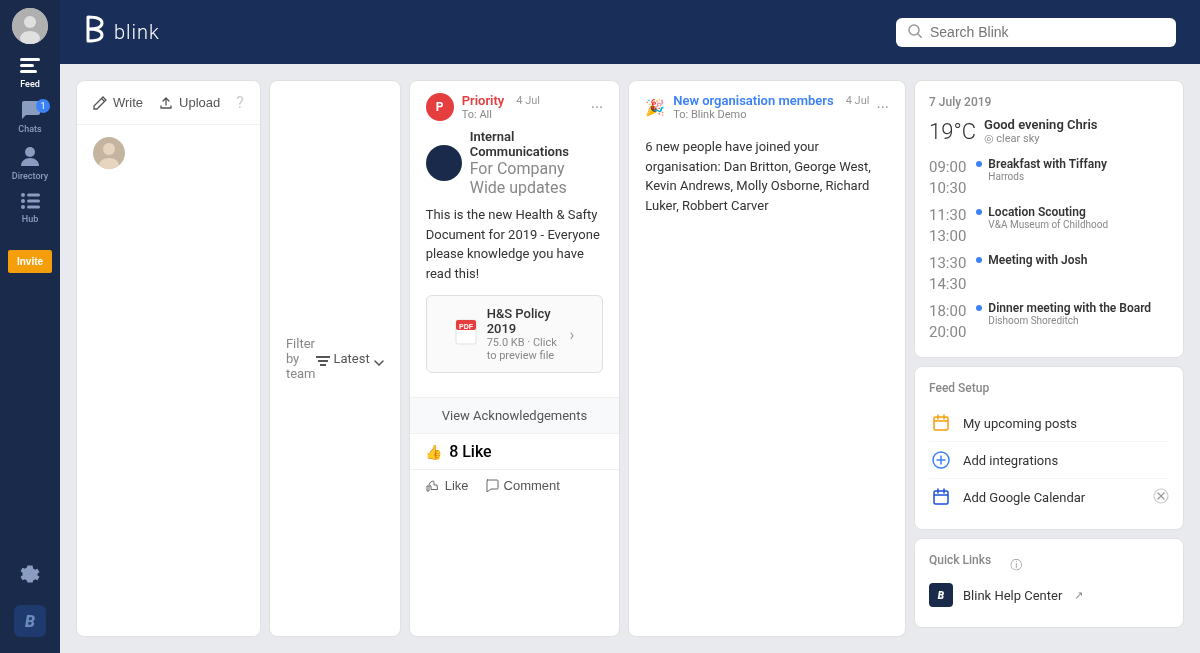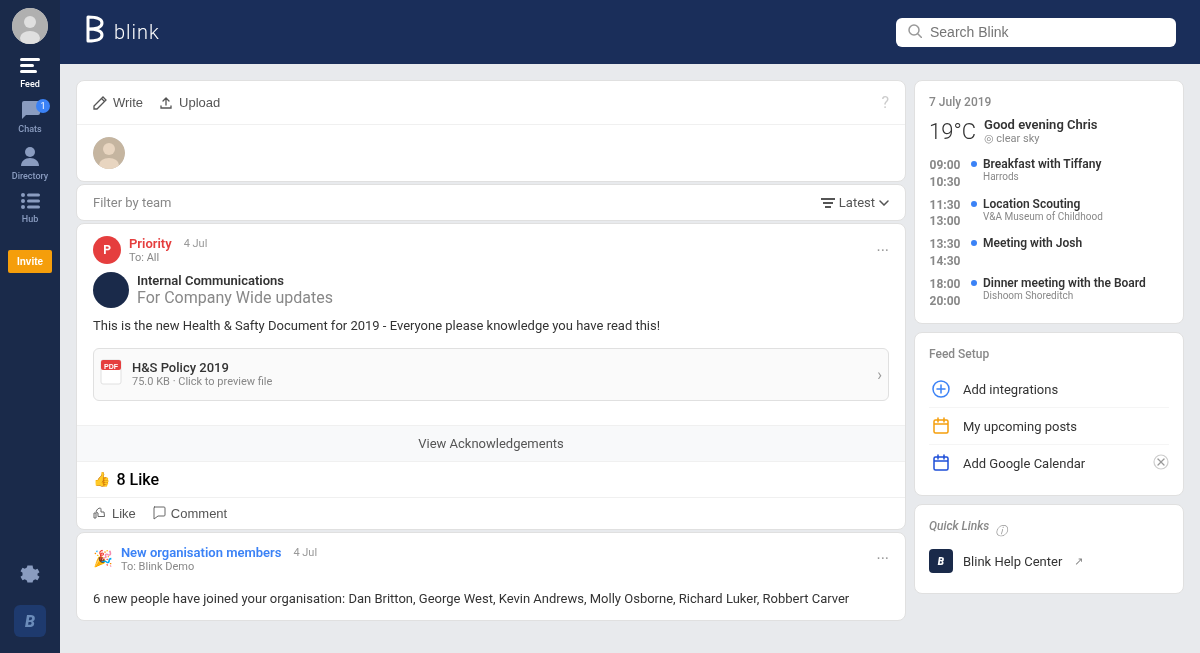--- a/index.html
+++ b/index.html
@@ -88,22 +88,22 @@
       gap: 0;
       padding: 16px 16px 16px 0;
       overflow: hidden;
       background: #e8eaed;
     }
 
     
     .feed-column {
       flex: 1;
       display: flex;
-      flex-direction: column;
-      gap: 2px;
+      flex-direction: row;
+      gap: 8px;
       overflow-y: auto;
       padding-left: 16px;
       padding-right: 8px;
     }
 
     
     .compose-box {
       background: #fff; border-radius: 8px; padding: 0;
       border: 1px solid #e0e0e0;
     }
@@ -119,21 +119,21 @@
     .compose-body { padding: 12px 16px; display: flex; gap: 10px; align-items: flex-start; }
     .compose-avatar { width: 32px; height: 32px; border-radius: 50%; background: #ddd; overflow: hidden; flex-shrink: 0; }
 
     
     .filter-bar {
       background: #ffffff; border-radius: 8px; padding: 10px 16px;
       display: flex; align-items: center; justify-content: space-between;
       border: 1px solid #e0e0e0;
     }
     .filter-team { color: #888; font-size: 13px; }
-    .filter-latest { display: flex; align-items: center; gap: 4px; color: #555; font-size: 13px; cursor: pointer; }
+    .filter-latest { display: flex; align-items: flex-end; gap: 4px; color: #555; font-size: 13px; cursor: pointer; }
 
     
     .post-card {
       background: #fff; border-radius: 8px; border: 1px solid #e0e0e0;
       overflow: hidden;
     }
     .post-header {
       display: flex; align-items: center; justify-content: space-between;
       padding: 12px 16px 8px;
     }
@@ -157,21 +157,21 @@
       display: flex; align-items: center; gap: 8px; margin-bottom: 8px;
     }
     .channel-avatar { width: 36px; height: 36px; border-radius: 50%; background: #1a2a4a; flex-shrink: 0; }
     .channel-name { font-size: 13px; font-weight: 600; color: #333; }
     .channel-desc { font-size: 16px; color: #888; }
     .post-text { font-size: 13px; color: #333; line-height: 1.5; margin-bottom: 12px; }
 
     
     .attachment {
       border: 1px solid #e0e0e0; border-radius: 6px;
-      display: flex; align-items: center; padding: 10px 6px; gap: 10px;
+      display: flex; align-items: center; padding: 10px 28px; gap: 10px;
       background: #fafafa; margin-bottom: 12px;
     }
     .pdf-icon { font-size: 20px; color: #e53e3e; }
     .attachment-name { font-size: 13px; font-weight: 500; color: #333; }
     .attachment-size { font-size: 11px; color: #888; }
     .attachment-chevron { margin-left: auto; color: #999; }
 
     
     .ack-bar {
       background: #f8f9fa; border-top: 1px solid #f0f0f0;
@@ -205,21 +205,21 @@
     }
     .cal-date { font-size: 12px; color: #888; margin-bottom: 8px; font-weight: 500; }
     .cal-weather {
       display: flex; align-items: center; gap: 8px; margin-bottom: 12px;
     }
     .cal-temp { font-size: 22px; font-weight: 300; color: #333; }
     .cal-greeting-name { font-size: 13px; font-weight: 600; color: #333; }
     .cal-sky { font-size: 11px; color: #888; }
     .cal-events { display: flex; flex-direction: column; gap: 6px; }
     .cal-event { display: flex; gap: 10px; align-items: flex-start; }
-    .cal-time { font-size: 12px; color: #888; text-align: center; min-width: 32px; line-height: 1.4; font-weight: bold; }
+    .cal-time { font-size: 15px; color: #888; text-align: center; min-width: 32px; line-height: 1.4; }
     .cal-event-detail { display: flex; align-items: flex-start; gap: 6px; }
     .cal-dot { width: 6px; height: 6px; border-radius: 50%; background: #3b82f6; margin-top: 4px; flex-shrink: 0; }
     .cal-event-name { font-size: 12px; font-weight: 600; color: #333; }
     .cal-event-place { font-size: 10px; color: #888; }
 
     
     .feed-setup-widget {
       background: #fff; border-radius: 8px; border: 1px solid #e0e0e0;
       padding: 14px;
     }
@@ -237,21 +237,21 @@
       background: #fff; border-radius: 8px; border: 1px solid #e0e0e0;
       padding: 14px;
     }
     .quick-link-item {
       display: flex; align-items: center; gap: 10px; padding: 6px 0;
       font-size: 13px; color: #333; cursor: pointer;
     }
     .ql-icon { width: 24px; height: 24px; border-radius: 4px; background: #1a2a4a; display: flex; align-items: center; justify-content: center; font-size: 10px; color: #fff; font-weight: bold; flex-shrink: 0; }
     .ql-external { color: #888; font-size: 11px; margin-left: 2px; }
 
-    .widget-title-row { display: flex; align-items: center; gap: 6px; font-style: italic; }
+    .widget-title-row { display: flex; align-items: center; gap: 19px; }
     .info-icon { color: #999; font-size: 12px; }
 
     
     ::-webkit-scrollbar { width: 4px; }
     ::-webkit-scrollbar-thumb { background: #ccc; border-radius: 4px; }
   </style>
 </head>
 <body>
 
 <div class="sidebar">
@@ -549,38 +549,38 @@
           </div>
         </div>
       </div>
 
       <div class="feed-setup-widget">
         <div class="widget-title">Feed Setup</div>
 
         <div class="setup-item">
           <div class="setup-item-icon">
             <svg width="18" height="18" viewBox="0 0 18 18" fill="none">
-                <circle cx="9" cy="9" r="8" stroke="#3b82f6" stroke-width="1.5"></circle>
-                <line x1="9" y1="5" x2="9" y2="13" stroke="#3b82f6" stroke-width="1.5" stroke-linecap="round"></line>
-                <line x1="5" y1="9" x2="13" y2="9" stroke="#3b82f6" stroke-width="1.5" stroke-linecap="round"></line>
-              </svg>
-          </div>
-          <span>Add integrations</span>
-        </div>
-
-        <div class="setup-item">
-          <div class="setup-item-icon">
-            <svg width="18" height="18" viewBox="0 0 18 18" fill="none">
                 <rect x="2" y="3" width="14" height="13" rx="1.5" stroke="#f59e0b" stroke-width="1.5" fill="none"></rect>
                 <line x1="2" y1="7" x2="16" y2="7" stroke="#f59e0b" stroke-width="1.5"></line>
                 <line x1="6" y1="1" x2="6" y2="5" stroke="#f59e0b" stroke-width="1.5" stroke-linecap="round"></line>
                 <line x1="12" y1="1" x2="12" y2="5" stroke="#f59e0b" stroke-width="1.5" stroke-linecap="round"></line>
               </svg>
           </div>
           <span>My upcoming posts</span>
+        </div>
+
+        <div class="setup-item">
+          <div class="setup-item-icon">
+            <svg width="18" height="18" viewBox="0 0 18 18" fill="none">
+                <circle cx="9" cy="9" r="8" stroke="#3b82f6" stroke-width="1.5"></circle>
+                <line x1="9" y1="5" x2="9" y2="13" stroke="#3b82f6" stroke-width="1.5" stroke-linecap="round"></line>
+                <line x1="5" y1="9" x2="13" y2="9" stroke="#3b82f6" stroke-width="1.5" stroke-linecap="round"></line>
+              </svg>
+          </div>
+          <span>Add integrations</span>
         </div>
 
         <div class="setup-item">
           <div class="setup-item-icon">
             <svg width="18" height="18" viewBox="0 0 18 18" fill="none">
                 <rect x="2" y="3" width="14" height="13" rx="1.5" stroke="#1d4ed8" stroke-width="1.5" fill="none"></rect>
                 <line x1="2" y1="7" x2="16" y2="7" stroke="#1d4ed8" stroke-width="1.5"></line>
                 <line x1="6" y1="1" x2="6" y2="5" stroke="#1d4ed8" stroke-width="1.5" stroke-linecap="round"></line>
                 <line x1="12" y1="1" x2="12" y2="5" stroke="#1d4ed8" stroke-width="1.5" stroke-linecap="round"></line>
               </svg>

